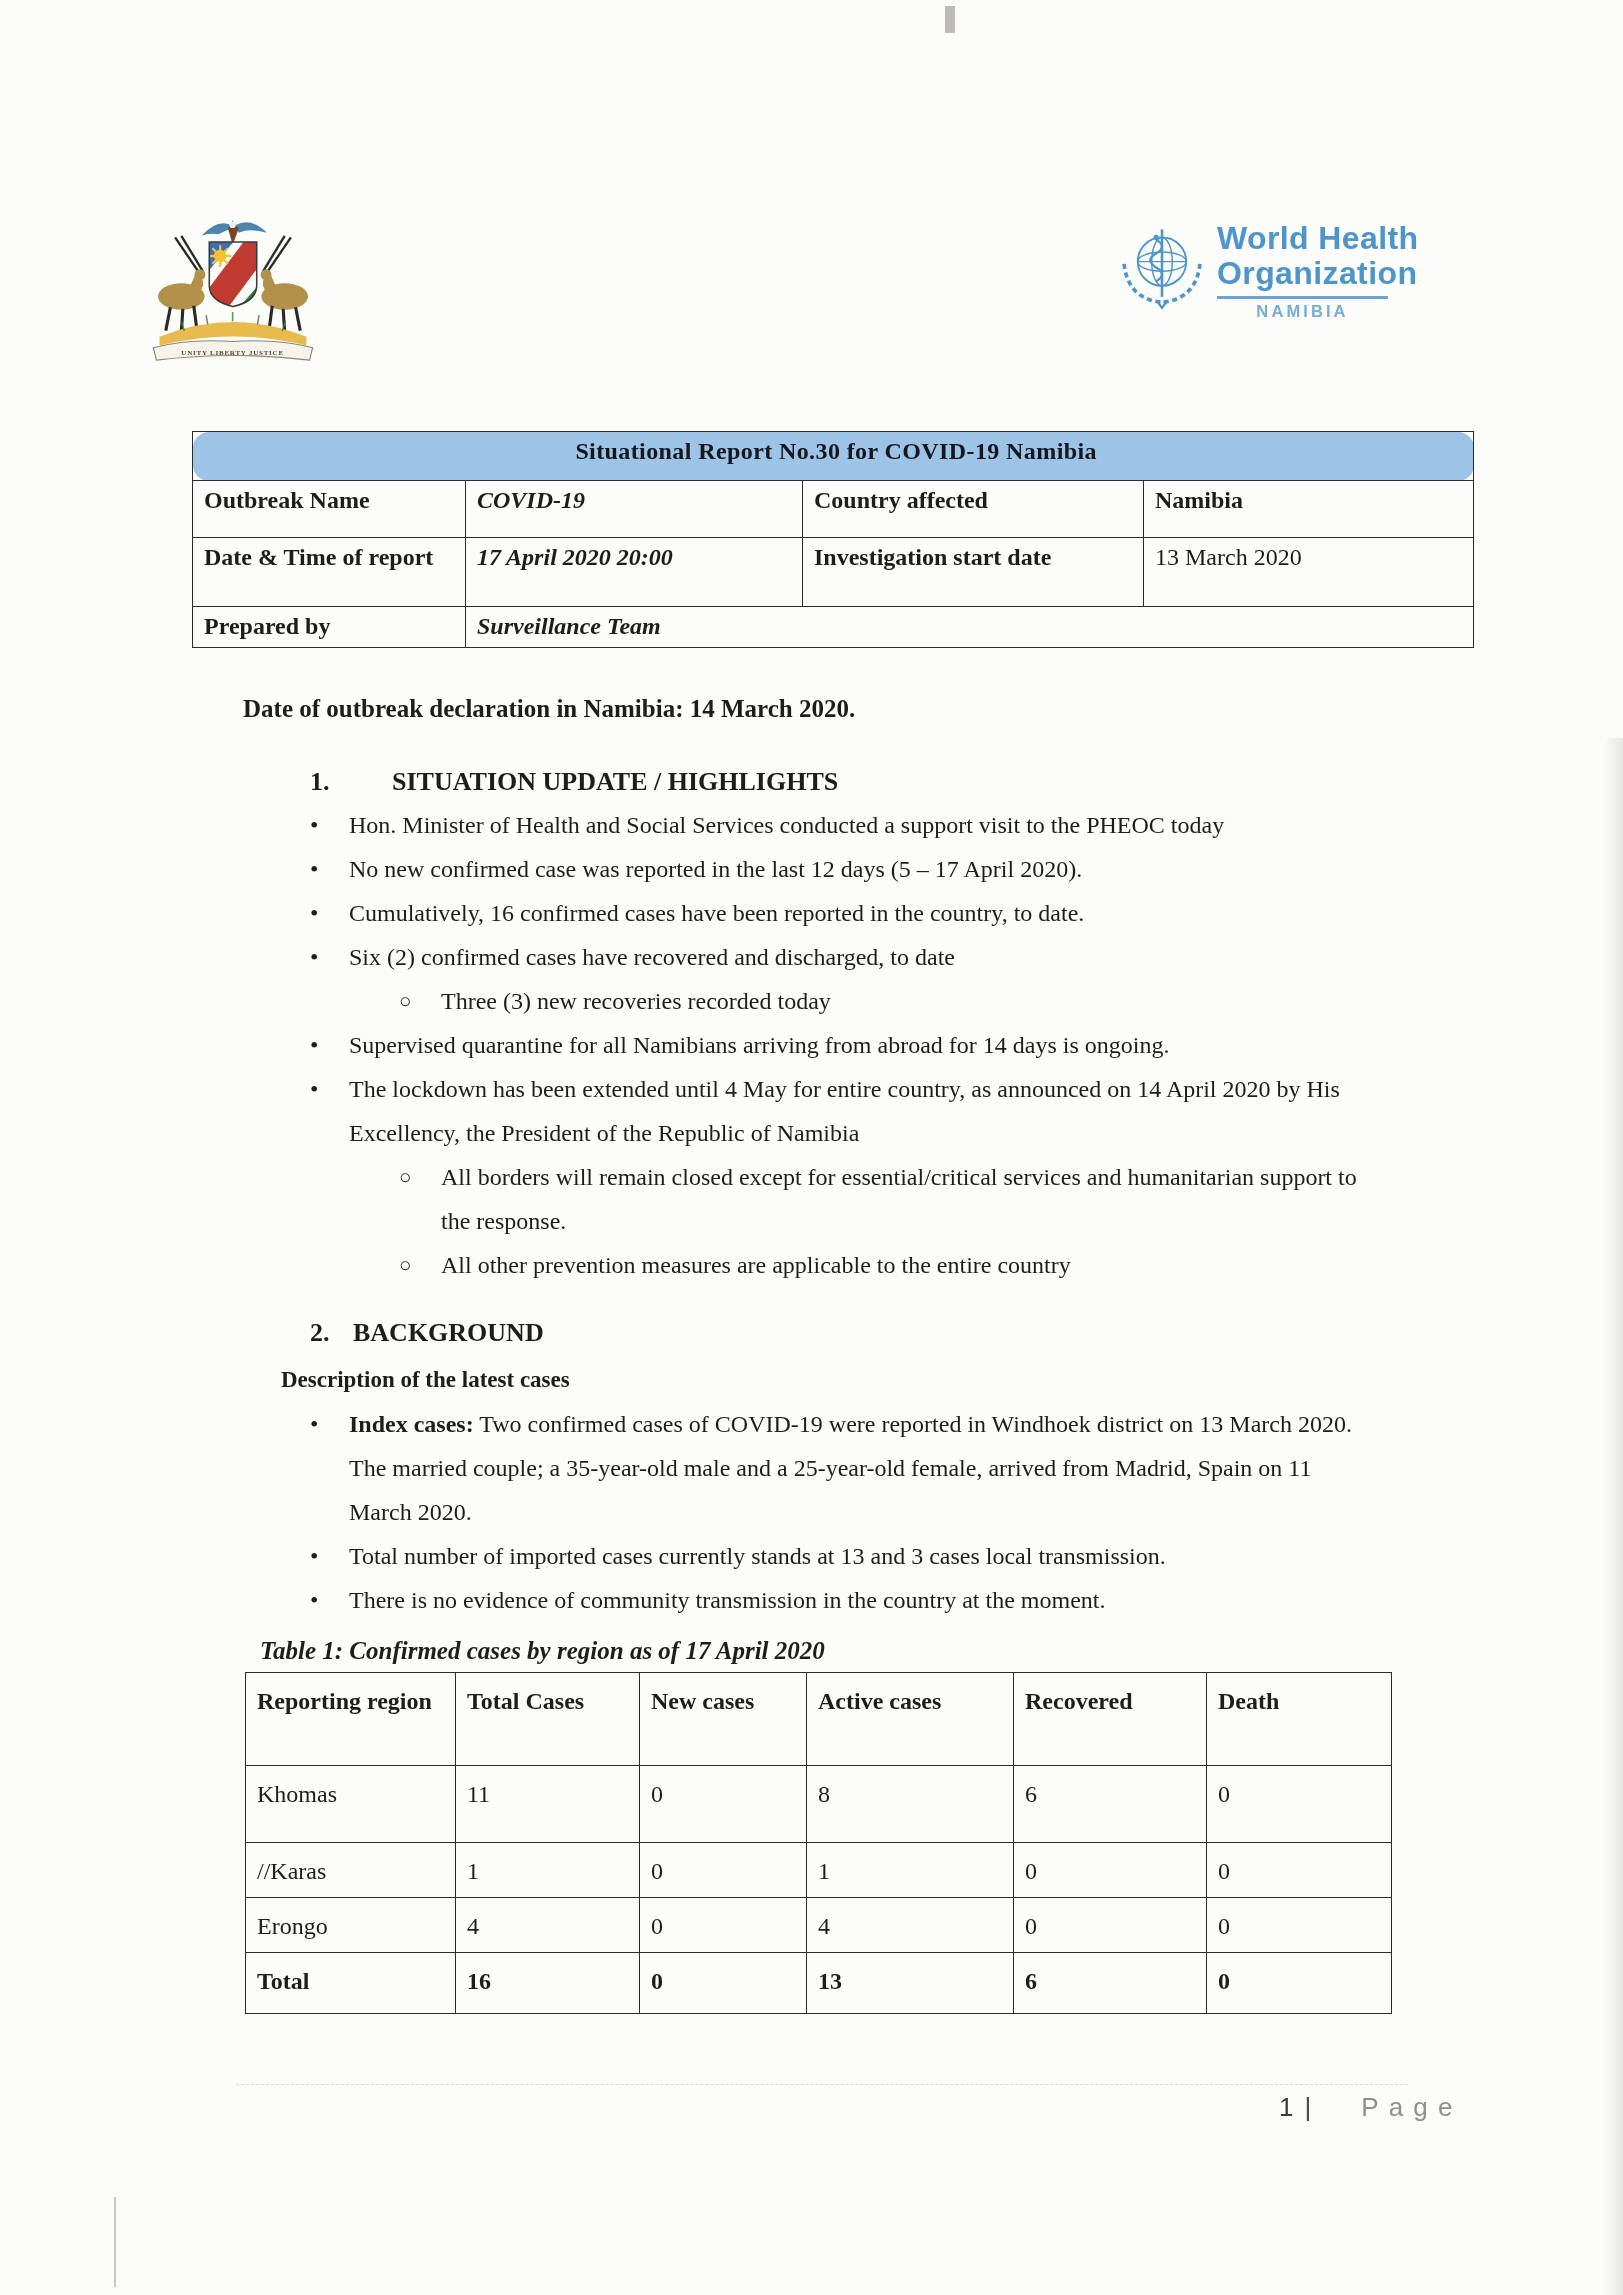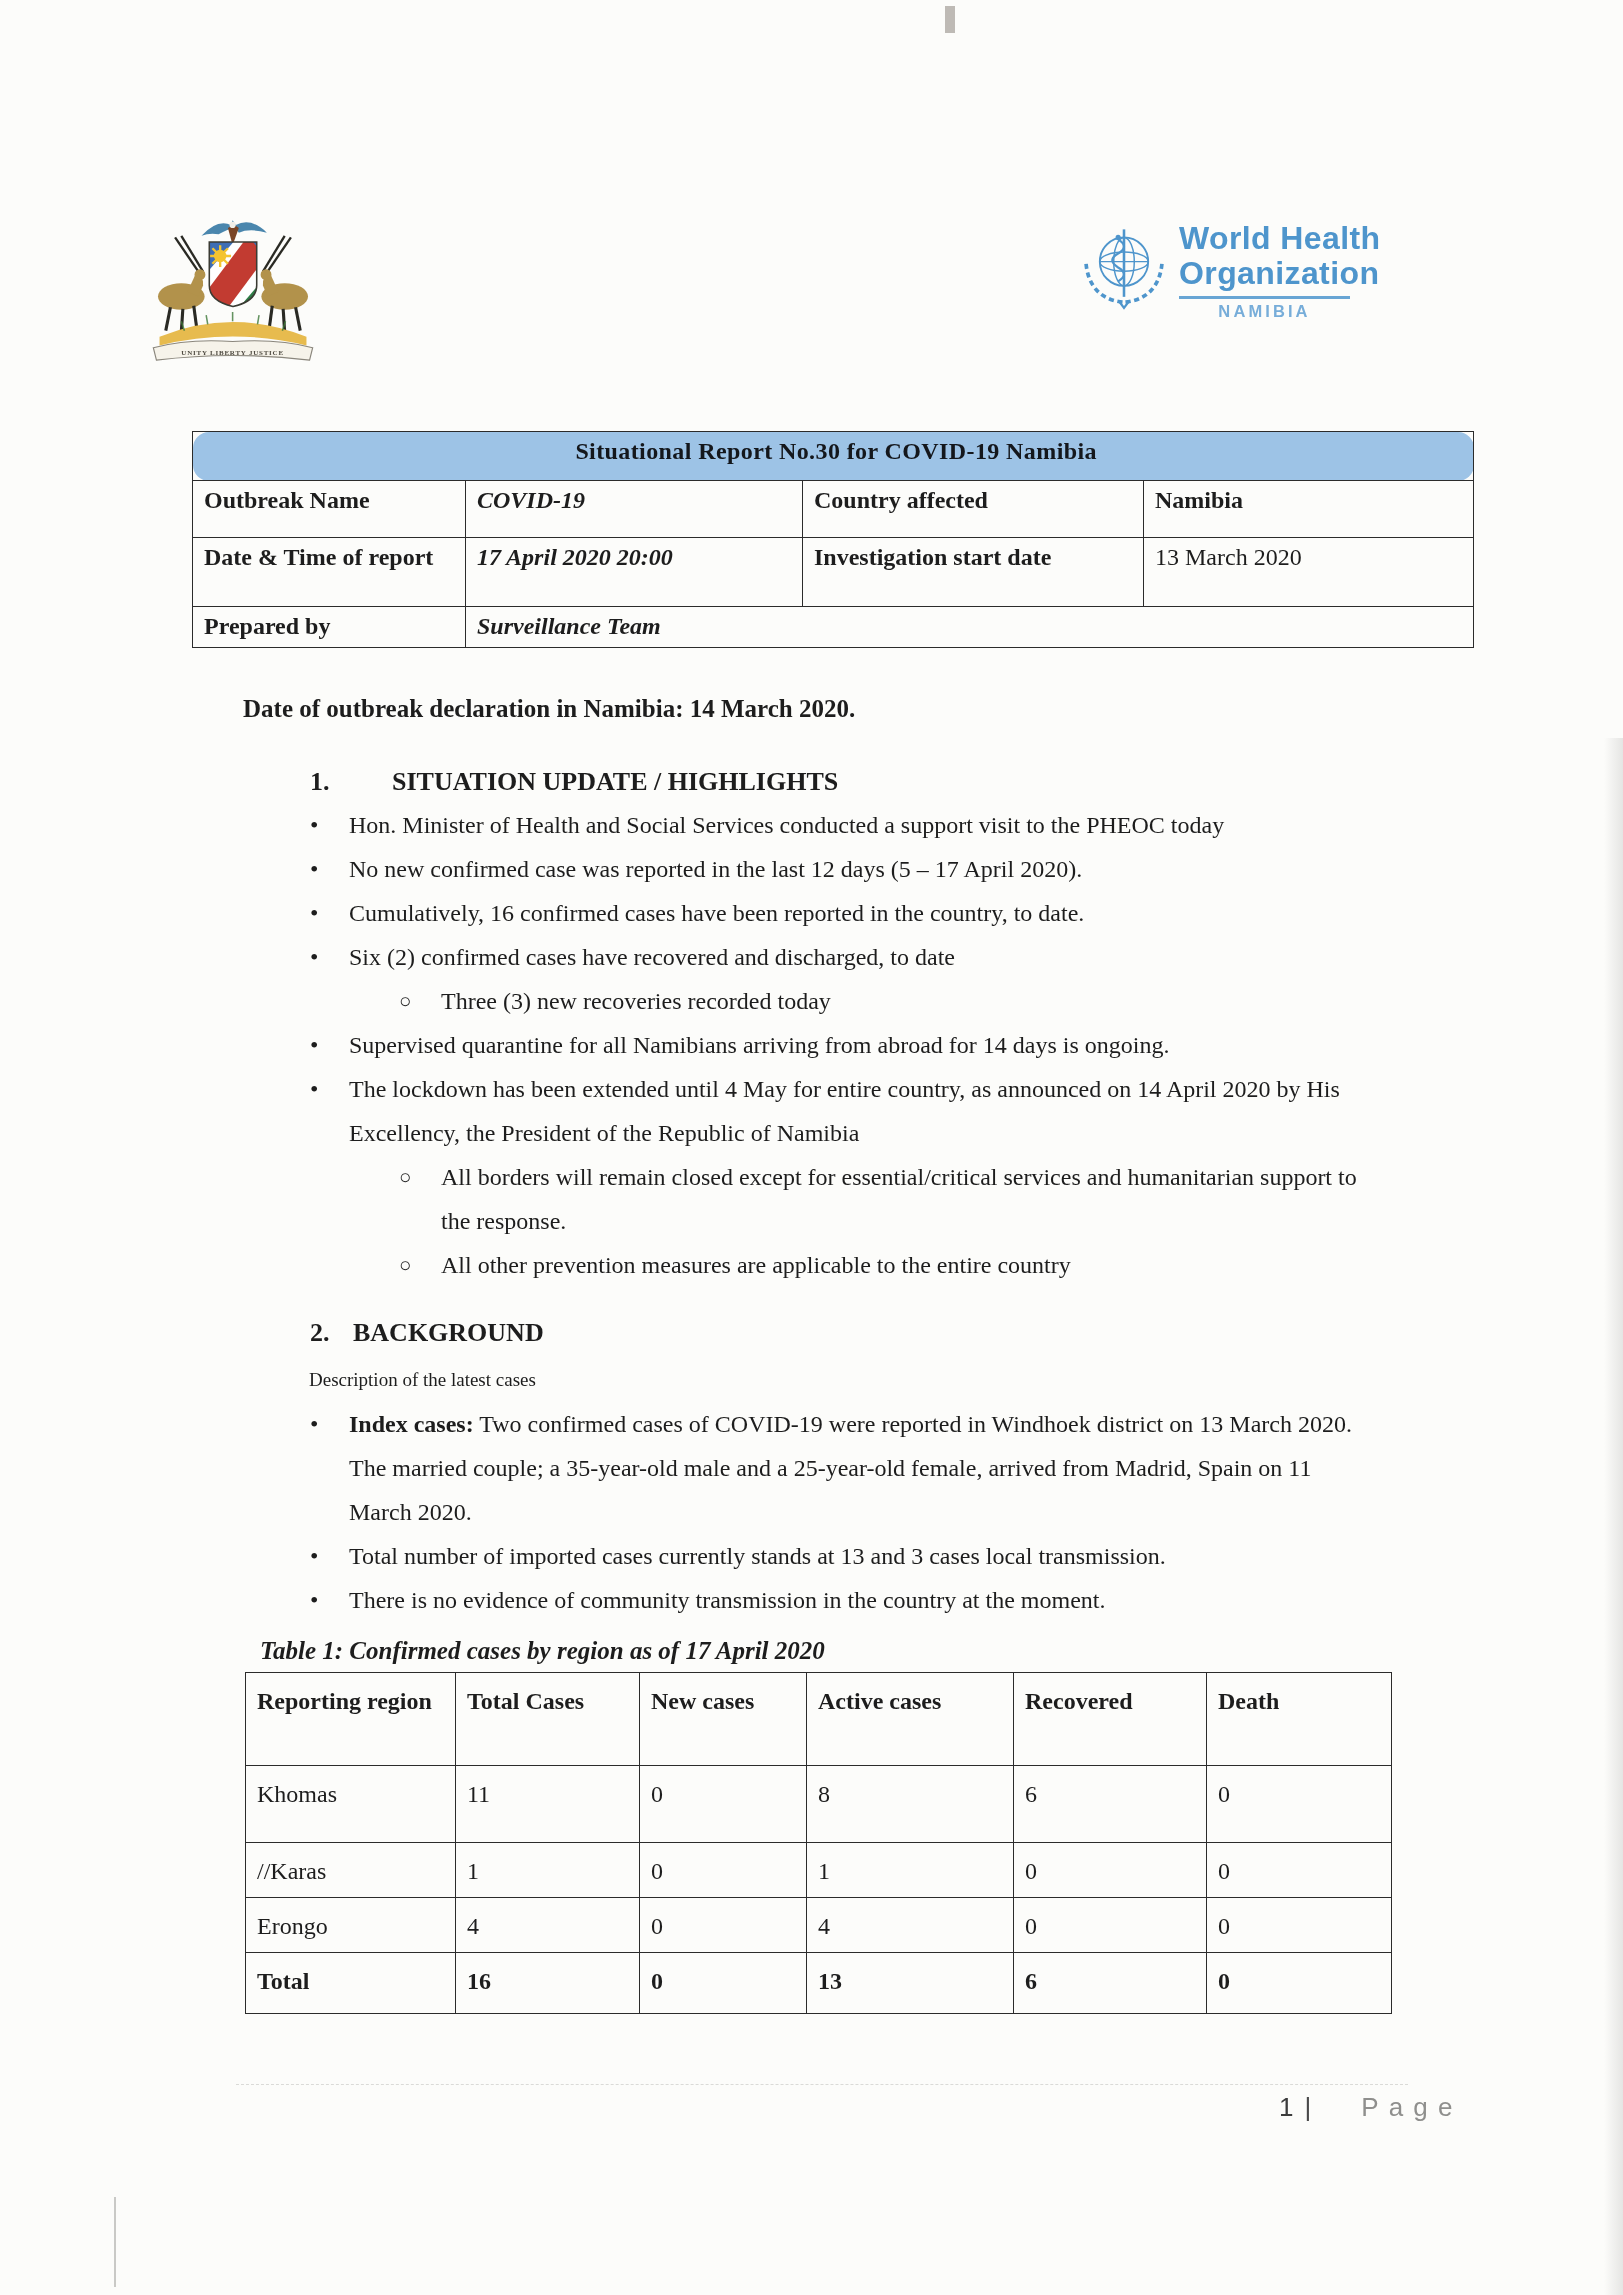--- a/index.html
+++ b/index.html
@@ -13,21 +13,21 @@
   }
 
   
   .tick-artifact { position:absolute; left:945px; top:6.3px; width:10.2px; height:27px; background:#a9a49e; opacity:.75; }
   .left-line-artifact { position:absolute; left:114px; top:2197px; width:1.6px; height:90px; background:#c9c9c6; }
   .right-shade { position:absolute; right:0; top:738px; width:19px; height:1557px;
     background:linear-gradient(to right, rgba(255,255,255,0), rgba(110,110,110,.16)); }
 
   
   .coat { position:absolute; left:130px; top:196px; }
-  .who-block { position:absolute; left:1080px; top:221px; display:flex; align-items:flex-start; }
+  .who-block { position:absolute; left:1118px; top:221px; display:flex; align-items:flex-start; }
   .who-text { margin-left:11px; font-family:"Liberation Sans", sans-serif; color:#4e95cc; }
   .who-line { font-size:32px; font-weight:bold; line-height:35px; letter-spacing:0.4px; }
   .who-rule { margin-top:4.7px; height:3.1px; background:#4e95cc; opacity:.85; width:171px; }
   .who-country { margin-top:3.1px; text-align:center; width:171px; font-size:16.5px; letter-spacing:3.1px; color:#77add9; font-weight:bold; }
 
   .ministry { position:absolute; top:313px; left:192px; width:1280px; text-align:center;
     font-weight:bold; font-size:27px; line-height:38px; color:#181818; }
 
   
   .content { position:absolute; top:431px; left:192px; width:1280px; }
@@ -50,21 +50,21 @@
   .bullet .marker { position:absolute; left:118px; top:0; }
   .bullet.l2 { padding-left:249px; }
   .bullet.l2 .marker { left:207px; font-size:20.4px; }
   .btext { display:inline-block; vertical-align:top; max-width:1115px; }
   .btext.w-narrow1 { max-width:1005px; }
   .btext.w-narrow2 { max-width:1021px; }
   .btext.w-narrow3 { max-width:919px; }
   .btext.w-narrow4 { max-width:1021px; }
   .bold-inline { font-weight:bold; }
 
-  .sub-head { margin:11px 0 0 117px; font-weight:normal; font-size:19px; line-height:35px; }
+  .sub-head { margin:11px 0 0 89px; font-weight:bold; font-size:23px; line-height:35px; }
 
   .t1-title { margin:12.6px 0 0 68px; font-weight:bold; font-style:italic; font-size:25px; line-height:33px; }
 
   table.cases-table { border-collapse:collapse; margin:4.7px 0 0 53px; width:1147px; table-layout:fixed; }
   table.cases-table th, table.cases-table td {
     border:1.6px solid #2b2b2b; vertical-align:top; text-align:left;
     padding:7.9px 4.7px 3.1px 11px; font-size:24px; line-height:41px; font-weight:normal;
   }
   table.cases-table th { font-weight:bold; }
   tr.total-row td { font-weight:bold; }

